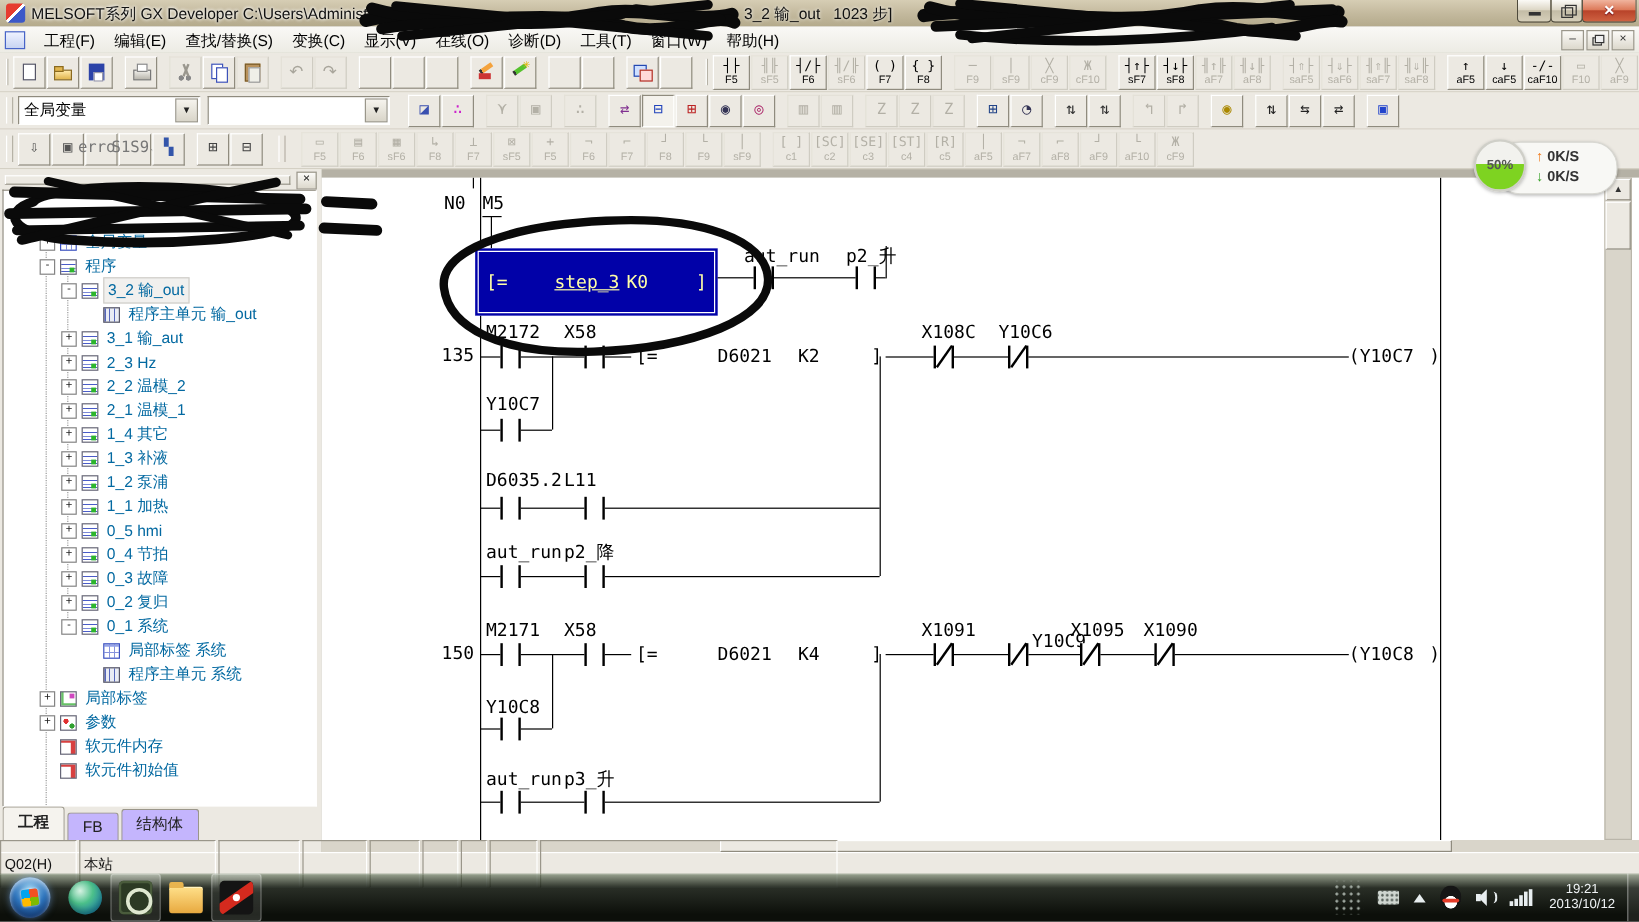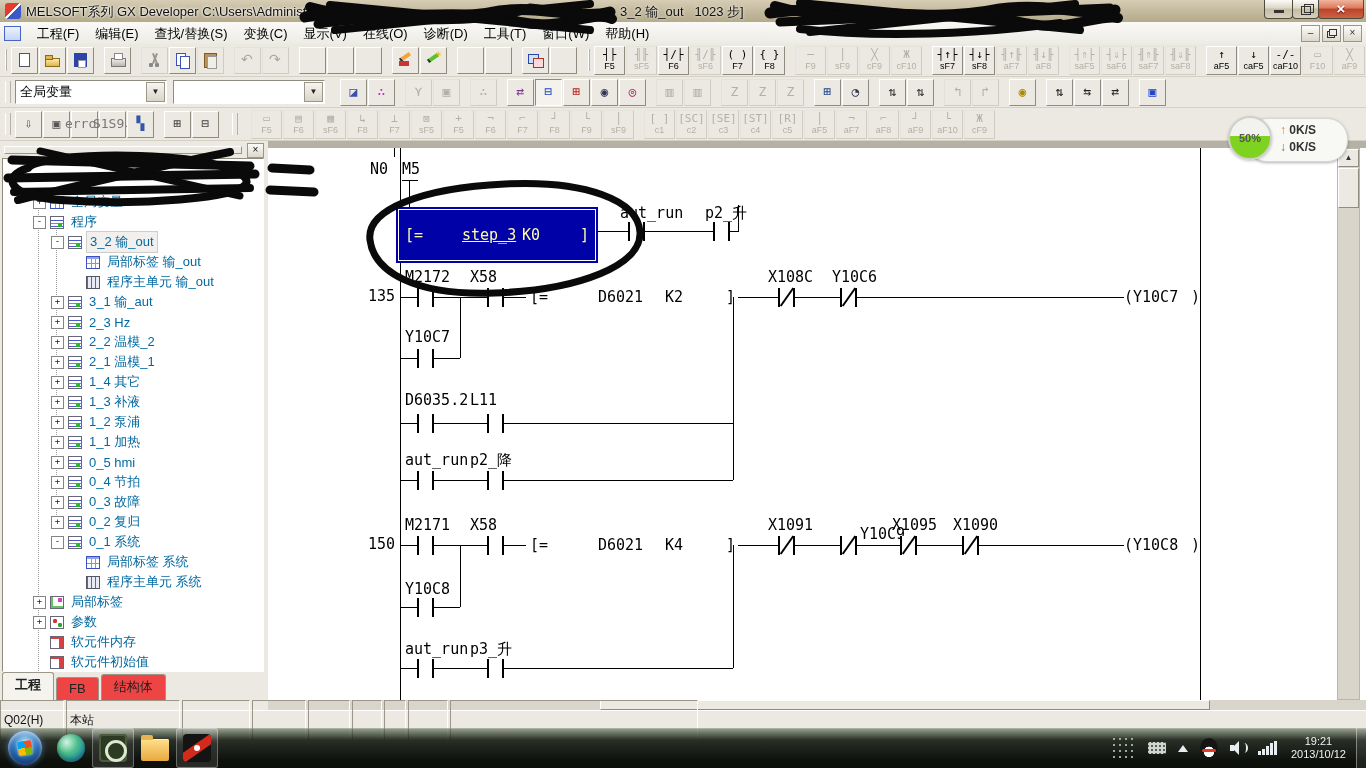--- a/index.html
+++ b/index.html
@@ -116,21 +116,21 @@
   [data-icon="ladder"]{background:#e8ebf4;border:1px solid #556;
     background-image:repeating-linear-gradient(90deg,#5566bb 0 1px,transparent 1px 4px);}
   [data-icon="note"]{background:#fff;border:1px solid #667;box-shadow:inset 2px -2px 0 #67c267;}
   [data-icon="note"]::after{content:"";position:absolute;right:1px;top:1px;width:4px;height:4px;background:#d048c0;}
   [data-icon="param"]{background:#fff;border:1px solid #667;
     background-image:radial-gradient(circle at 4px 4px,#e03030 2px,transparent 2.3px),radial-gradient(circle at 9px 8px,#30a030 2px,transparent 2.3px);}
   [data-icon="mem"]{background:#fff;border:1px solid #667;box-shadow:inset -4px 2px 0 #d84040;}
   .tlabel{padding:1px 3px;color:#0369a1;}
   .tlabel.sel{background:#f1f0ee;border:1px solid #cfcdc8;}
   #sb-tabs{position:absolute;left:2px;bottom:10px;height:24px;display:flex;align-items:flex-end;}
-  .ptab{border:1px solid #9a968a;border-bottom:none;background:#ef4444;padding:3px 12px 4px 12px;
+  .ptab{border:1px solid #9a968a;border-bottom:none;background:#c4b5fd;padding:3px 12px 4px 12px;
     font-size:13px;color:#222;border-radius:3px 3px 0 0;margin-right:2px;}
   .ptab.active{background:#f5f3ee;padding-bottom:6px;font-weight:bold;}
   
   #editor{position:absolute;left:268px;top:141px;width:1098px;height:569px;background:#b5b1a5;}
   #ladder-canvas{position:absolute;left:0;top:7px;width:1180px;height:552px;background:#fff;overflow:hidden;}
   .lhline{position:absolute;height:1px;background:#000;}
   .lvline{position:absolute;width:1px;background:#000;}
   .ltext{position:absolute;font-family:"DejaVu Sans Mono",monospace;font-size:15px;line-height:15px;color:#000;white-space:pre;}
   .lcontact{position:absolute;width:17px;height:19px;background:#fff;box-sizing:border-box;
     border-left:2px solid #000;border-right:2px solid #000;}
@@ -733,26 +733,20 @@
             <span class="tlabel">程序</span>
           </div>
 
           <div class="trow">
             <span class="tindent" style="width: 48px;"></span>
             <span class="texpand">-</span>
             <span class="tree-icon" data-icon="prog"></span>
             <span class="tlabel sel">3_2 输_out</span>
           </div>
 
-          <div class="trow">
-            <span class="tindent" style="width: 66px;"></span>
-            <span class="texpand"></span>
-            <span class="tree-icon" data-icon="table"></span>
-            <span class="tlabel">局部标签 输_out</span>
-          </div>
 
           <div class="trow">
             <span class="tindent" style="width: 66px;"></span>
             <span class="texpand"></span>
             <span class="tree-icon" data-icon="ladder"></span>
             <span class="tlabel">程序主单元 输_out</span>
           </div>
 
           <div class="trow">
             <span class="tindent" style="width: 48px;"></span>

